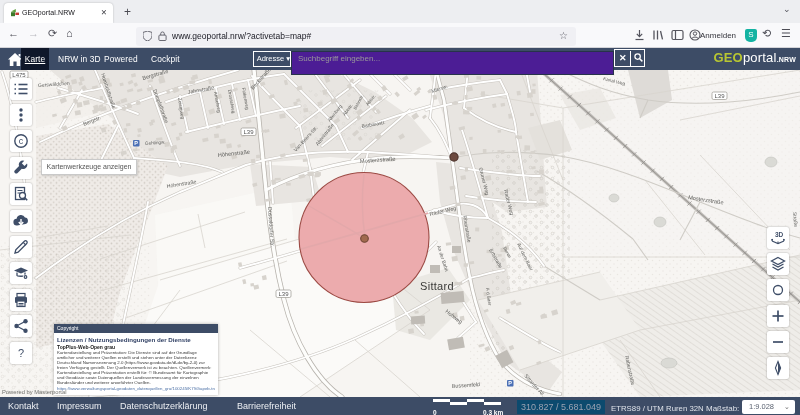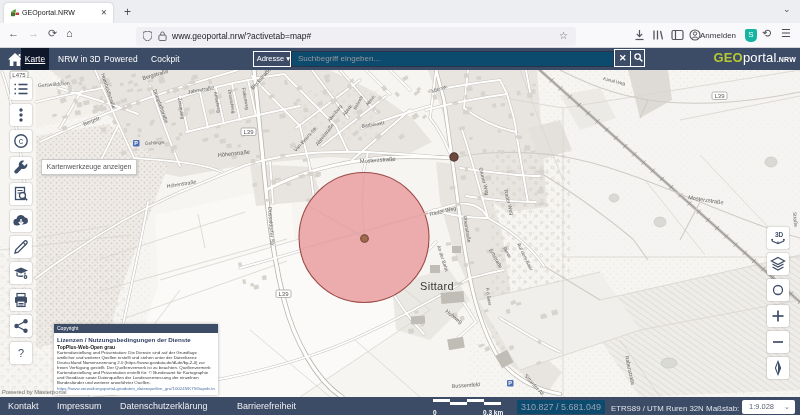--- a/index.html
+++ b/index.html
@@ -22,21 +22,21 @@
 #anmeld{position:absolute;left:700px;top:8px;font-size:8px;color:#33333b}
 #extbadge{position:absolute;left:745px;top:5.5px;width:12px;height:13px;background:#14b3a2;border-radius:2px 2px 5px 5px;color:#fff;font-size:8px;text-align:center;line-height:12px}
 
 #navbar{position:absolute;left:0;top:48px;width:800px;height:22px;background:#3d4c66}
 #navbar .home{position:absolute;left:8px;top:4px;color:#fff;font-size:12px}
 .navitem{position:absolute;top:0;height:22px;line-height:22px;color:#fff;font-size:8.4px;letter-spacing:.1px}
 #ni-karte{left:21px;width:28px;text-align:center;background:#0f172a;text-decoration:underline}
 
 #search{position:absolute;left:253px;top:3px;height:16px}
 #adresse{position:absolute;left:0;top:0;width:38px;height:16px;background:#3d4c66;border:1px solid #fff;color:#fff;font-size:7.5px;line-height:14px;text-align:right}
-#sinput{position:absolute;left:38px;top:0;width:323px;height:16px;background:#0c4a6e;border:1px solid #27334a;font-size:8px;color:#999;line-height:14px;padding-left:6px}
+#sinput{position:absolute;left:38px;top:0;width:323px;height:24px;background:#4c1d95;border:1px solid #27334a;font-size:8px;color:#999;line-height:14px;padding-left:6px}
 #sbtns{position:absolute;left:361px;top:-2.5px;width:31px;height:18px;border:1px solid #fff;background:#3d4c66;color:#fff}
 #sbtns .x{position:absolute;left:4px;top:3px;font-size:9px;font-weight:bold}
 #sbtns .sep{position:absolute;left:14.5px;top:1px;width:1px;height:15px;background:#fff}
 #logo{position:absolute;right:4px;top:2px;font-size:13px;font-weight:bold;color:#fff;letter-spacing:.2px}
 #logo .geo{color:#b8c632}
 #logo .portal{font-weight:normal}
 #logo .nrw{font-size:7px;font-weight:bold}
 
 #bottombar{position:absolute;left:0;top:397px;width:800px;height:18px;background:#3d4c66}
 .blink{position:absolute;top:4px;color:#eceef2;font-size:9px}

